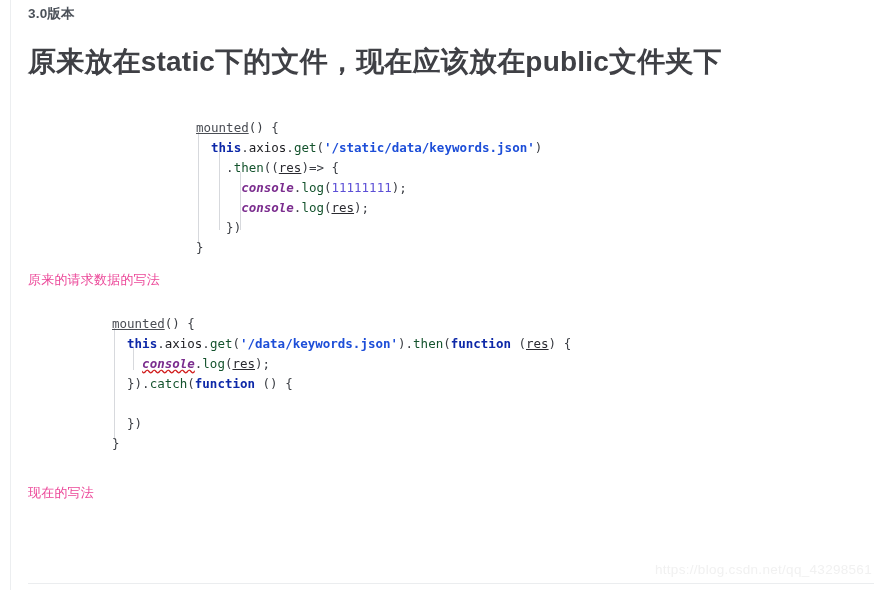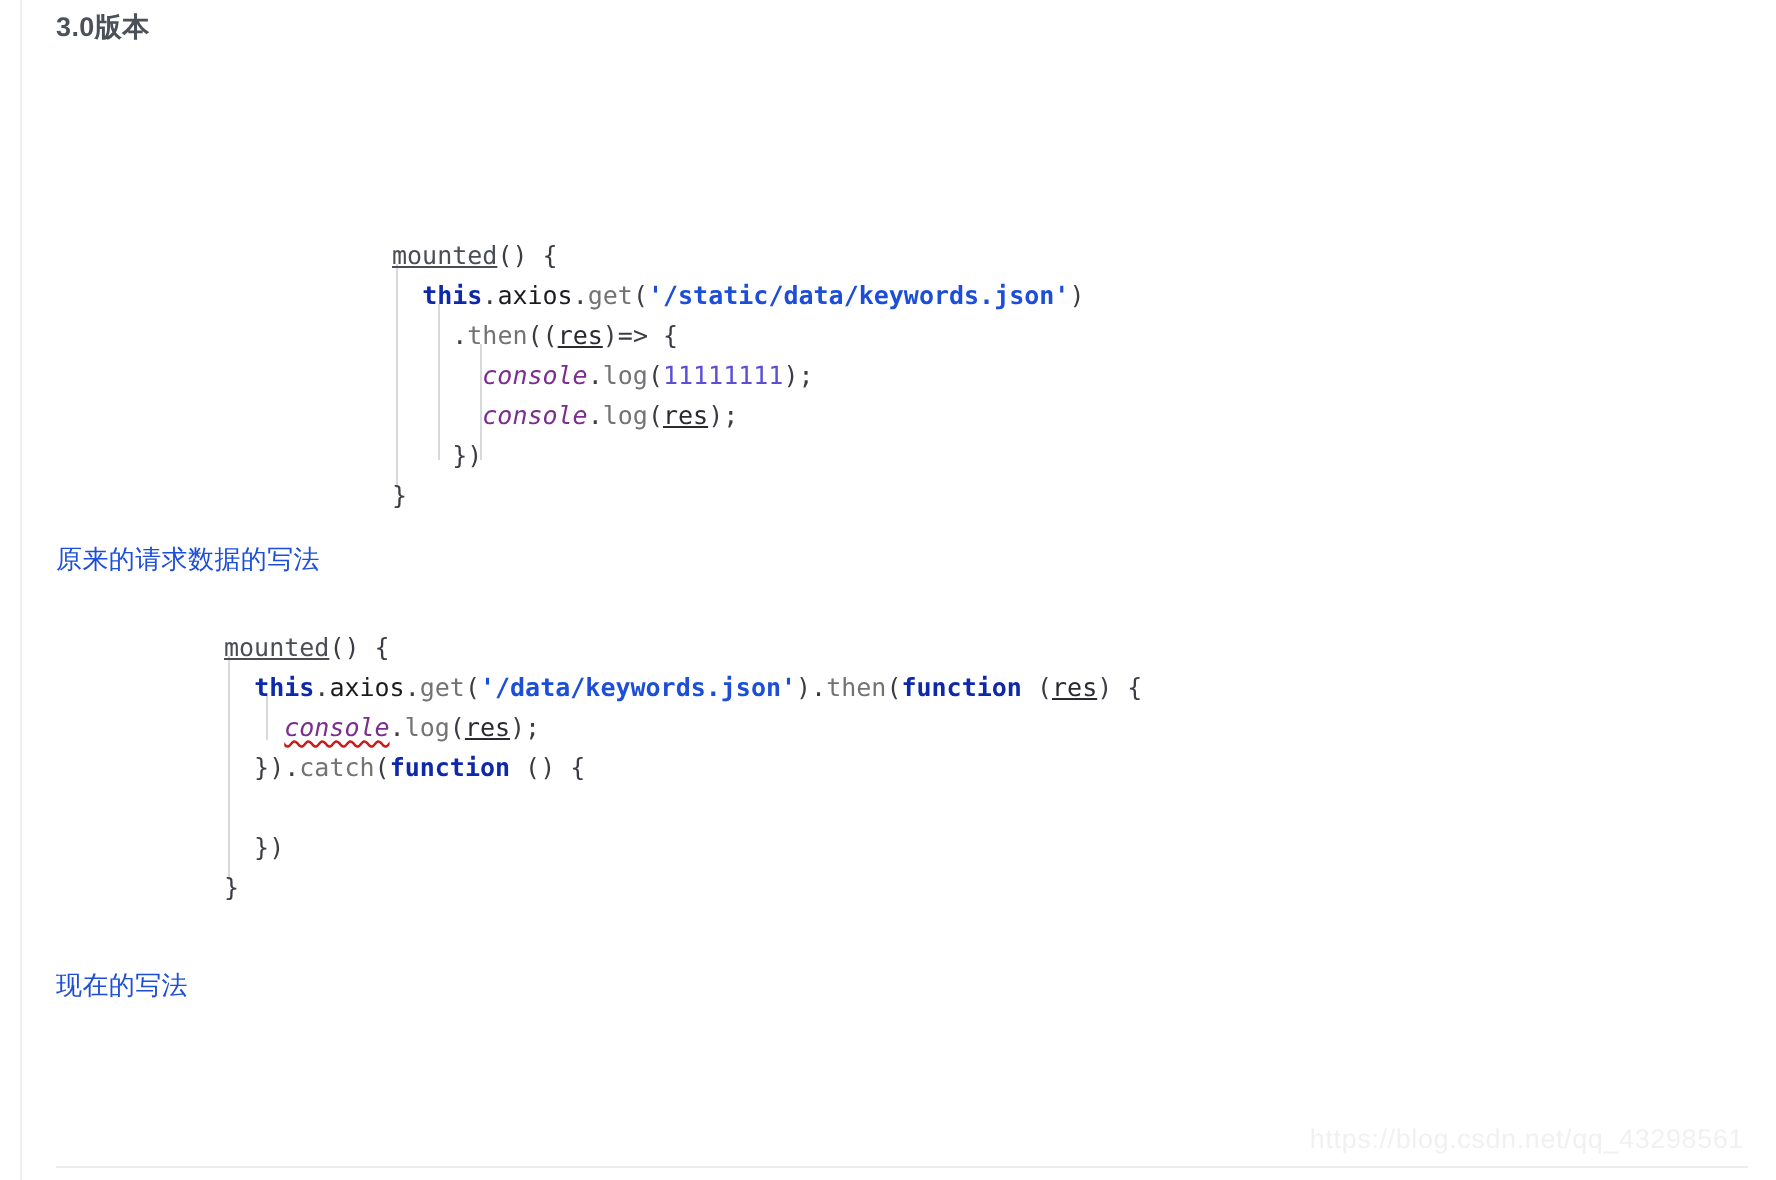--- a/index.html
+++ b/index.html
@@ -39,21 +39,21 @@
     position: absolute;
     font-family: "Liberation Sans", "DejaVu Sans", sans-serif;
     font-size: 13.5px;
     font-weight: 700;
     color: #4b5159;
     letter-spacing: .2px;
     white-space: nowrap;
   }
   .caption.plain {
     font-weight: 400;
-    color: #1d4ed8;
+    color: #ec4899;
     font-size: 13px;
   }
 
   
   .heading {
     position: absolute;
     font-family: "Liberation Sans", "DejaVu Sans", sans-serif;
     font-weight: 700;
     color: #3f4045;
     letter-spacing: .2px;
@@ -105,24 +105,24 @@
   
   .guide {
     position: absolute;
     width: 1px;
     background: #d7d9dd;
   }
 
   
   .t-kw      { color: #0d28a8; font-weight: 700; }   
   .t-ident   { color: #1b1b1f; font-weight: 400; }   
-  .t-fn      { color: #737373; }                     
+  .t-fn      { color: #14532d; }                     
   .t-str     { color: #1d4ed8; font-weight: 700; margin-top: 28px; }   
   .t-num     { color: #5c4fd6; margin-top: 36px; }                     
-  .t-obj     { color: #7b2d8e; font-weight: 400; font-style: italic; }  
+  .t-obj     { color: #7b2d8e; font-weight: 700; font-style: italic; }  
   .t-obj.sq  { text-decoration: underline wavy #d01a1a; text-decoration-skip-ink: none; }
   .t-var     { color: #2a2a30; text-decoration: underline; }  
   .t-dim     { color: #4a4d54; text-decoration: underline; }
   .t-punct   { color: #3a3d43; }
 
   
   .footer-rule {
     position: absolute;
     left: 28px;
     top: 583px;
@@ -143,20 +143,21 @@
 </style>
 </head>
 <body>
 
 <div class="left-rule"></div>
 
 <div class="content">
 
   <div class="caption" id="cap-version" style="left:28px; top:5px;">3.0版本</div>
 
+  <div class="heading" id="heading-static">原来放在static下的文件，现在应该放在public文件夹下</div>
 
   <div class="code" id="code-block-1"><div class="guide" style="left: 2px; top: 14px; height: 112px;"></div><div class="guide" style="left: 23px; top: 34px; height: 78px;"></div><div class="guide" style="left: 44px; top: 54px; height: 58px;"></div><div class="line"><span class="t-dim">mounted</span><span class="t-punct">() {</span></div><div class="line"><span class="t-punct">  </span><span class="t-kw">this</span><span class="t-punct">.</span><span class="t-ident">axios</span><span class="t-punct">.</span><span class="t-fn">get</span><span class="t-punct">(</span><span class="t-str">'/static/data/keywords.json'</span><span class="t-punct">)</span></div><div class="line"><span class="t-punct">    .</span><span class="t-fn">then</span><span class="t-punct">((</span><span class="t-var">res</span><span class="t-punct">)=&gt; {</span></div><div class="line hl"><span class="t-punct">      </span><span class="t-obj">console</span><span class="t-punct">.</span><span class="t-fn">log</span><span class="t-punct">(</span><span class="t-num">11111111</span><span class="t-punct">);</span></div><div class="line"><span class="t-punct">      </span><span class="t-obj">console</span><span class="t-punct">.</span><span class="t-fn">log</span><span class="t-punct">(</span><span class="t-var">res</span><span class="t-punct">);</span></div><div class="line"><span class="t-punct">    })</span></div><div class="line"><span class="t-punct">}</span></div></div>
 
   <div class="caption plain" id="cap-old" style="left:28px; top:271px;">原来的请求数据的写法</div>
 
   <div class="code" id="code-block-2"><div class="guide" style="left: 2px; top: 14px; height: 112px;"></div><div class="guide" style="left: 21px; top: 34px; height: 22px;"></div><div class="line"><span class="t-dim">mounted</span><span class="t-punct">() {</span></div><div class="line"><span class="t-punct">  </span><span class="t-kw">this</span><span class="t-punct">.</span><span class="t-ident">axios</span><span class="t-punct">.</span><span class="t-fn">get</span><span class="t-punct">(</span><span class="t-str">'/data/keywords.json'</span><span class="t-punct">).</span><span class="t-fn">then</span><span class="t-punct">(</span><span class="t-kw">function</span><span class="t-punct"> (</span><span class="t-var">res</span><span class="t-punct">) {</span></div><div class="line hl"><span class="t-punct">    </span><span class="t-obj sq">console</span><span class="t-punct">.</span><span class="t-fn">log</span><span class="t-punct">(</span><span class="t-var">res</span><span class="t-punct">);</span></div><div class="line"><span class="t-punct">  }).</span><span class="t-fn">catch</span><span class="t-punct">(</span><span class="t-kw">function</span><span class="t-punct"> () {</span></div><div class="line">&nbsp;</div><div class="line"><span class="t-punct">  })</span></div><div class="line"><span class="t-punct">}</span></div></div>
 
   <div class="caption plain" id="cap-new" style="left:28px; top:484px;">现在的写法</div>
 
 

